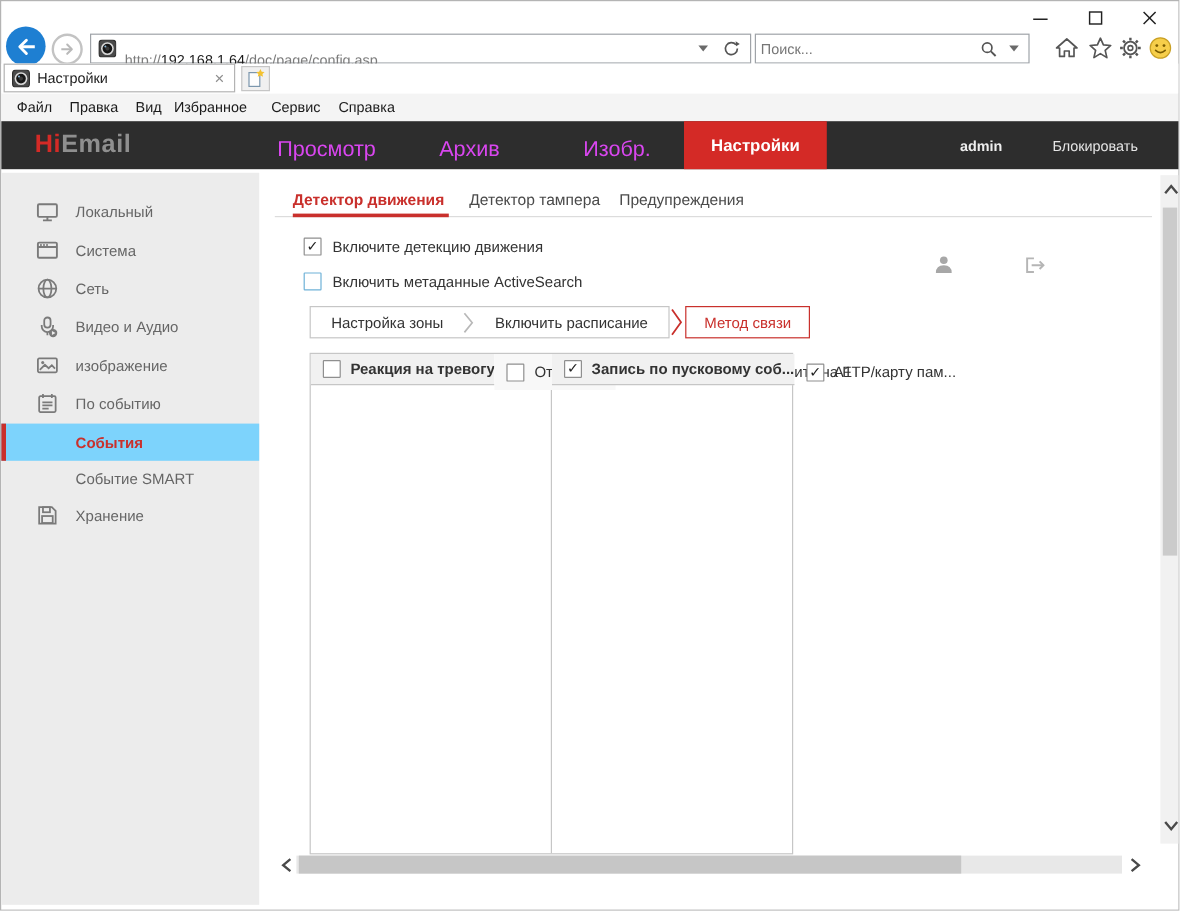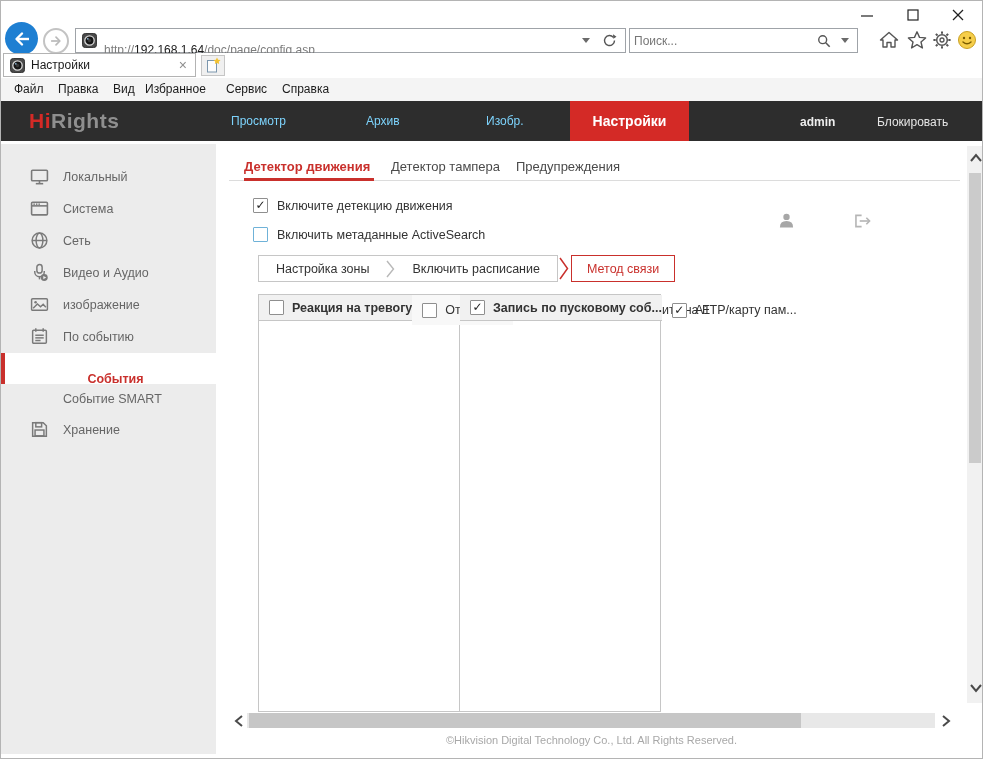--- a/index.html
+++ b/index.html
@@ -31,31 +31,31 @@
 
   
   .menubar{left:0;top:77px;width:983px;height:23px;background:#f4f4f4;}
   .menubar span{position:absolute;top:4px;font-size:12px;color:#1b1b1b;}
 
   
   .navbar{left:0;top:100px;width:983px;height:40px;background:#2d2d2d;}
   .logo{position:absolute;left:28px;top:8px;font-size:21px;font-weight:bold;letter-spacing:.5px;}
   .logo .hi{color:#d42a26;}
   .logo .watch{color:#8f8f8f;}
-  .navitem{position:absolute;top:13px;font-size:12px;color:#7dd3fc;}
+  .navitem{position:absolute;top:13px;font-size:18px;color:#d946ef;}
   .navactive{position:absolute;left:569px;top:0;width:119px;height:40px;background:#d42a26;display:flex;align-items:center;justify-content:center;color:#fff;font-size:14px;font-weight:bold;}
   .navuser{position:absolute;top:14px;font-size:12px;color:#eee;font-weight:bold;}
   .navlock{position:absolute;top:14px;font-size:12px;color:#e5e5e5;text-align:right;}
 
   
   .sidebar{left:0;top:143px;width:215px;height:610px;background:#ececec;}
   .side-item{position:absolute;left:0;width:215px;height:31px;display:flex;align-items:center;}
   .side-item .ic{width:19px;height:19px;margin-left:29px;flex:none;}
   .side-item .lbl{margin-left:14px;font-size:12.5px;color:#666;}
-  .side-item.active{background:#ffffff;flex-direction:column;}
+  .side-item.active{background:#7dd3fc;}
   .side-item.active::before{content:"";position:absolute;left:0;top:0;width:4px;height:31px;background:#c9302c;}
   .side-item.active .lbl{color:#c9302c;font-weight:600;}
 
   
   .main-tab{position:absolute;top:158px;font-size:13px;color:#4a4a4a;}
   .main-tab.active{color:#c9302c;font-weight:bold;}
   .tab-grayline{left:228px;top:179px;width:731px;height:1px;background:#dcdcdc;}
   .tab-redline{left:243px;top:177px;width:130px;height:3px;background:#c9302c;}
 
   .cbrow{position:absolute;left:252px;display:flex;align-items:center;}
@@ -208,21 +208,21 @@
   <div class="abs menubar">
     <span style="left:13px;">Файл</span>
     <span style="left:57px;">Правка</span>
     <span style="left:112px;">Вид</span>
     <span style="left:144px;">Избранное</span>
     <span style="left:225px;">Сервис</span>
     <span style="left:281px;">Справка</span>
   </div>
 
   <div class="abs navbar">
-    <div class="logo"><span class="hi">Hi</span><span class="watch">Rights</span></div>
+    <div class="logo"><span class="hi">Hi</span><span class="watch">Email</span></div>
     <span class="navitem" style="left:230px;">Просмотр</span>
     <span class="navitem" style="left:365px;">Архив</span>
     <span class="navitem" style="left:485px;">Изобр.</span>
     <div class="navactive">
         <span>Настройки</span>
       </div>
     <svg class="abs" style="left:777px;top:111px;" width="17" height="17" viewBox="0 0 16 16">
       <circle cx="8" cy="4.6" r="3" fill="#a7a7a7"></circle>
       <path d="M1.8,14.5 q0,-6 6.2,-6 q6.2,0 6.2,6 z" fill="#a7a7a7"></path>
     </svg>
@@ -395,21 +395,20 @@
       </svg>
   </div>
   <div class="abs hscroll-track"></div>
   <div class="abs hscroll-thumb"></div>
   <div class="scroll-arrow" style="left:937px;top:712px;">
     <svg width="12" height="14" viewBox="0 0 12 14">
         <polyline points="3,2 9,7 3,12" fill="none" stroke="#4a4a4a" stroke-width="2"></polyline>
       </svg>
   </div>
 
-  <div class="abs footer">©Hikvision Digital Technology Co., Ltd. All Rights Reserved.</div>
 
   <div class="abs vscroll">
     <div class="scroll-arrow" style="left:1px;top:4px;">
       <svg width="14" height="12" viewBox="0 0 14 12">
           <polyline points="2,9 7,3 12,9" fill="none" stroke="#4a4a4a" stroke-width="2"></polyline>
         </svg>
     </div>
     <div class="vscroll-thumb"></div>
     <div class="scroll-arrow" style="left:1px;top:534px;">
       <svg width="14" height="12" viewBox="0 0 14 12">

